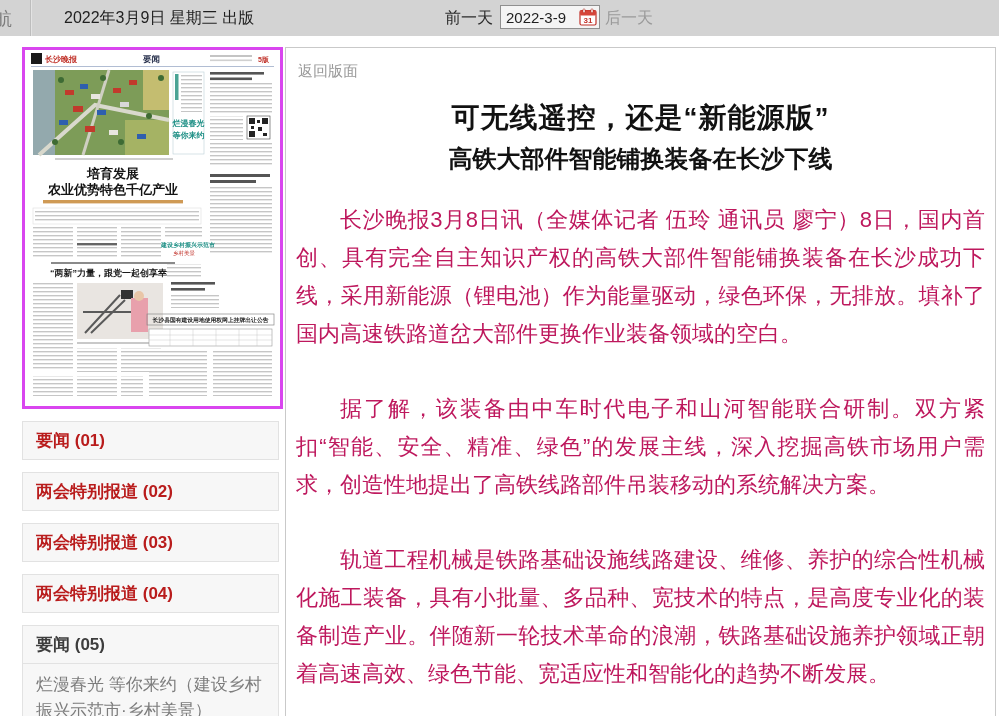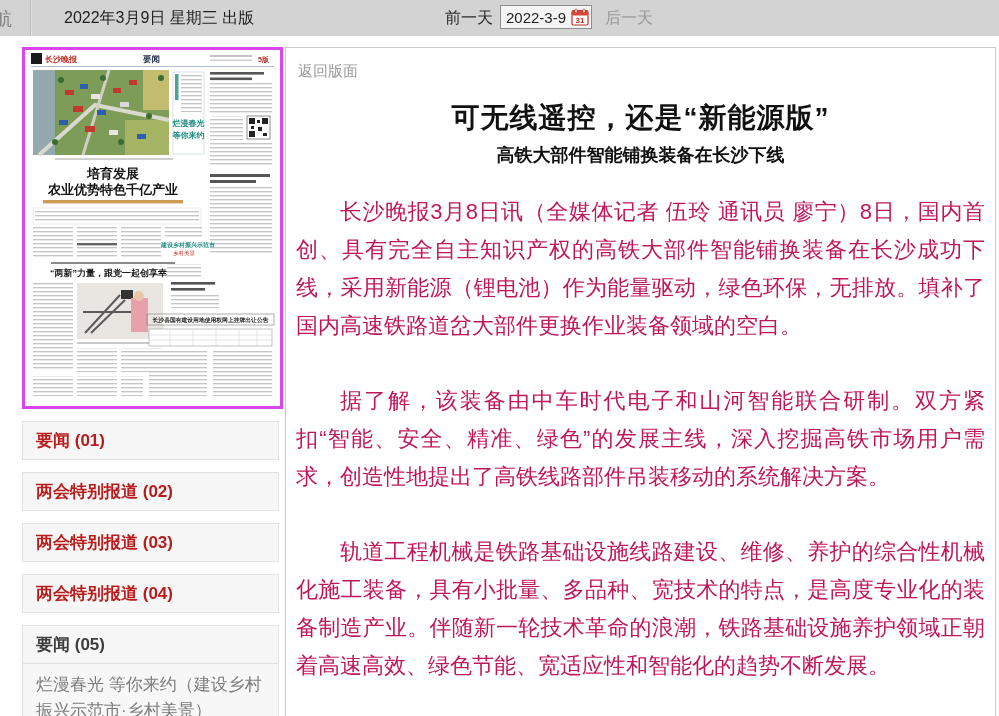--- a/index.html
+++ b/index.html
@@ -5,21 +5,21 @@
   html,body{margin:0;padding:0;background:#fff;}
   .screen{position:relative;width:999px;height:716px;overflow:hidden;background:#fff;
           font-family:"Liberation Sans","DejaVu Sans",sans-serif;}
 
   
   .topbar{position:absolute;left:0;top:0;width:999px;height:36px;background:#d3d3d3;}
   .topbar .nav-partial{position:absolute;left:-6px;top:7px;font-size:18px;color:#7d7d7d;}
   .topbar .vdiv{position:absolute;left:30px;top:0;width:1px;height:36px;background:#bdbdbd;border-right:1px solid #e3e3e3;}
   .topbar .pubdate{position:absolute;left:64px;top:8px;font-size:16px;color:#1f1f1f;}
   .topbar .prev{position:absolute;left:445px;top:8px;font-size:16px;color:#2a2a2a;cursor:pointer;text-decoration:none;}
-  .date-wrap{position:absolute;left:500px;top:5px;width:92px;height:24px;}
+  .date-wrap{position:absolute;left:500px;top:5px;width:100px;height:24px;}
   .date-wrap input{width:100%;height:100%;box-sizing:border-box;border:1px solid #8f8f8f;background:#f4f4f4;
                    font-size:15px;color:#1f1f1f;padding:2px 22px 2px 5px;font-family:"Liberation Sans",sans-serif;}
   .cal-icon{position:absolute;right:3px;top:3px;width:18px;height:18px;cursor:pointer;}
   .topbar .next{position:absolute;left:605px;top:8px;font-size:16px;color:#9a9a9a;}
 
   
   .sidebar{position:absolute;left:22px;top:47px;width:257px;}
   .thumb{width:255px;height:356px;border:3px solid #d946ef;background:#fff;cursor:pointer;}
   .thumb svg{display:block;}
   .sec-item{box-sizing:border-box;width:257px;margin-top:12px;background:#f7f7f7;border:1px solid #e2e2e2;
@@ -27,21 +27,21 @@
   .sec-group{box-sizing:border-box;width:257px;margin-top:12px;background:#f7f7f7;border:1px solid #e2e2e2;}
   .sec-group .hdr{padding:7px 13px;font-size:17px;font-weight:bold;color:#3d3d3d;cursor:pointer;}
   .sec-group .art{border-top:1px solid #e2e2e2;padding:8px 13px;font-size:17px;color:#7c7c7c;
                   line-height:26px;cursor:pointer;}
 
   
   .main{position:absolute;left:285px;top:47px;width:711px;height:700px;box-sizing:border-box;
         border:1px solid #c9c9c9;background:#fff;padding:14px 10px 0 10px;}
   .back{font-size:15px;color:#999;cursor:pointer;text-decoration:none;display:inline-block;margin-left:2px;}
   .a-title{margin-top:18px;text-align:center;font-size:28px;font-weight:bold;color:#111;letter-spacing:1px;}
-  .a-sub{margin-top:6px;text-align:center;font-size:18px;font-weight:bold;color:#111;}
+  .a-sub{margin-top:6px;text-align:center;font-size:24px;font-weight:bold;color:#111;}
   .a-body{margin-top:26px;}
   .a-body p{margin:0 0 37px 0;font-size:22px;line-height:38px;color:#be185d;
             text-indent:2em;text-align:justify;}
 </style>
 </head>
 <body>
 
 <div class="screen">
 
   <div class="topbar">

